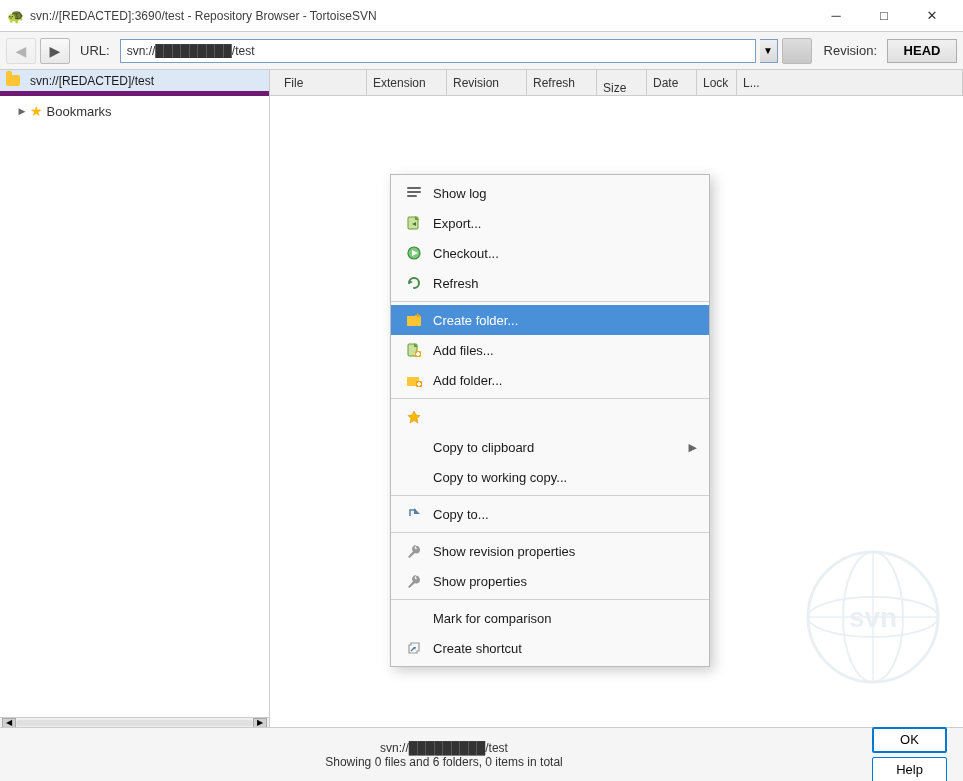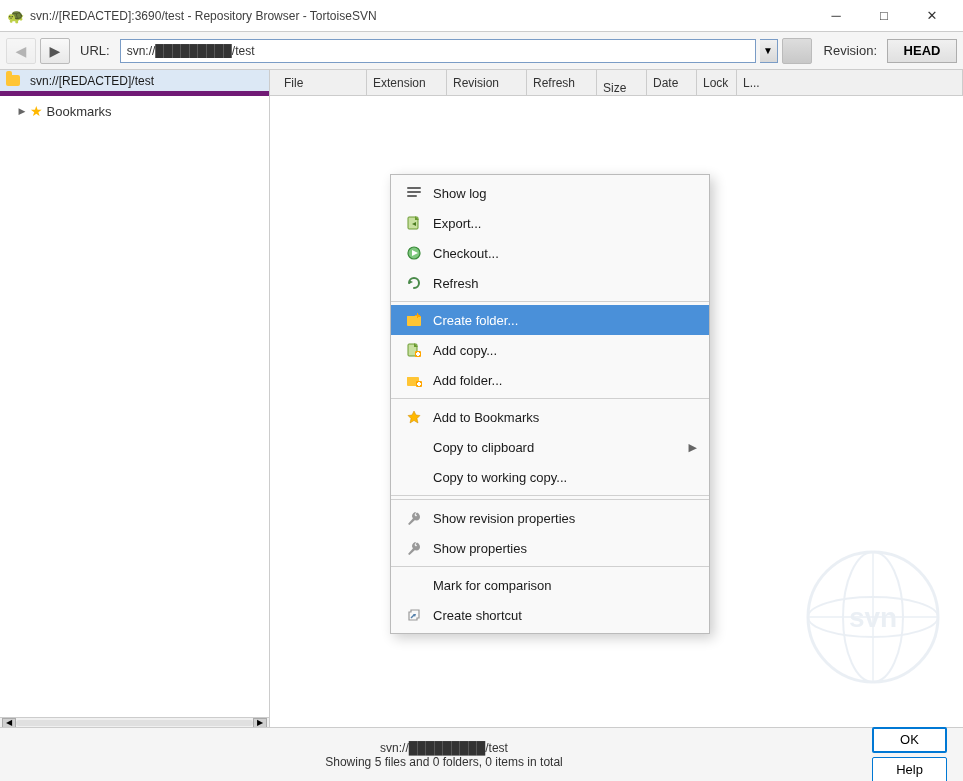--- a/index.html
+++ b/index.html
@@ -530,21 +530,21 @@
       <div class="menu-item">
         <span class="menu-icon">
           <svg width="16" height="16" viewBox="0 0 16 16">
               <rect x="2" y="2" width="9" height="12" rx="1" fill="#c8e0a0" stroke="#6a9a30" stroke-width="1"></rect>
               <polygon points="8,1 12,5 8,5" fill="#6a9a30"></polygon>
               <rect x="9" y="9" width="6" height="6" rx="1" fill="#ffa500"></rect>
               <rect x="11" y="10" width="2" height="4" fill="#fff"></rect>
               <rect x="10" y="11" width="4" height="2" fill="#fff"></rect>
             </svg>
         </span>
-        <span class="menu-label">Add copy...</span>
+        <span class="menu-label">Add files...</span>
       </div>
 
       <div class="menu-item">
         <span class="menu-icon">
           <svg width="16" height="16" viewBox="0 0 16 16">
               <rect x="1" y="5" width="12" height="9" rx="1" fill="#ffc535"></rect>
               <rect x="1" y="5" width="6" height="3" rx="1" fill="#ffc535"></rect>
               <rect x="10" y="9" width="6" height="6" rx="1" fill="#ffa500"></rect>
               <rect x="12" y="10" width="2" height="4" fill="#fff"></rect>
               <rect x="11" y="11" width="4" height="2" fill="#fff"></rect>
@@ -554,36 +554,44 @@
       </div>
 
       <div class="menu-separator"></div>
 
       <div class="menu-item">
         <span class="menu-icon">
           <svg width="16" height="16" viewBox="0 0 16 16">
               <polygon points="8,2 10,6 14,6.5 11,9.5 12,14 8,11.5 4,14 5,9.5 2,6.5 6,6" fill="#ffb800" stroke="#cc8800" stroke-width="0.5"></polygon>
             </svg>
         </span>
-        <span class="menu-label">Add to Bookmarks</span>
       </div>
 
       <div class="menu-item">
         <span class="menu-icon"></span>
         <span class="menu-label">Copy to clipboard</span>
         <span class="menu-arrow">▶</span>
       </div>
 
       <div class="menu-item">
         <span class="menu-icon"></span>
         <span class="menu-label">Copy to working copy...</span>
       </div>
 
       <div class="menu-separator"></div>
 
+      <div class="menu-item">
+        <span class="menu-icon">
+          <svg width="16" height="16" viewBox="0 0 16 16">
+              <path d="M4,10 L4,4 L10,4" fill="none" stroke="#5580aa" stroke-width="1.5"></path>
+              <polygon points="8,2 14,8 8,8" fill="#5580aa"></polygon>
+            </svg>
+        </span>
+        <span class="menu-label">Copy to...</span>
+      </div>
 
       <div class="menu-separator"></div>
 
       <div class="menu-item">
         <span class="menu-icon">
           <svg width="16" height="16" viewBox="0 0 16 16">
               <path d="M10,2 C8,2 6,4 6,6 C6,7 6.5,7.8 7,8.2 L2,14 L3.5,15 L9,10 C9.5,10.4 10,10.5 10.5,10.5 C13,10.5 14,8.5 14,7 C14,5.5 13,3 11,2.5 L9.5,4 L11,5.5 L10,6.5 L8.5,5 L10,2 Z" fill="#999"></path>
             </svg>
         </span>
         <span class="menu-label">Show revision properties</span>
@@ -618,19 +626,19 @@
 
     </div>
 
   </div>
 
 </div>
 
 <div class="status-bar">
   <div class="status-text">
     <span class="status-url">svn://█████████/test</span>
-    <span>Showing 5 files and 0 folders, 0 items in total</span>
+    <span>Showing 0 files and 6 folders, 0 items in total</span>
   </div>
   <div class="status-buttons">
     <button class="ok-btn">OK</button>
     <button class="help-btn">Help</button>
   </div>
 </div>
 
 </body></html>

